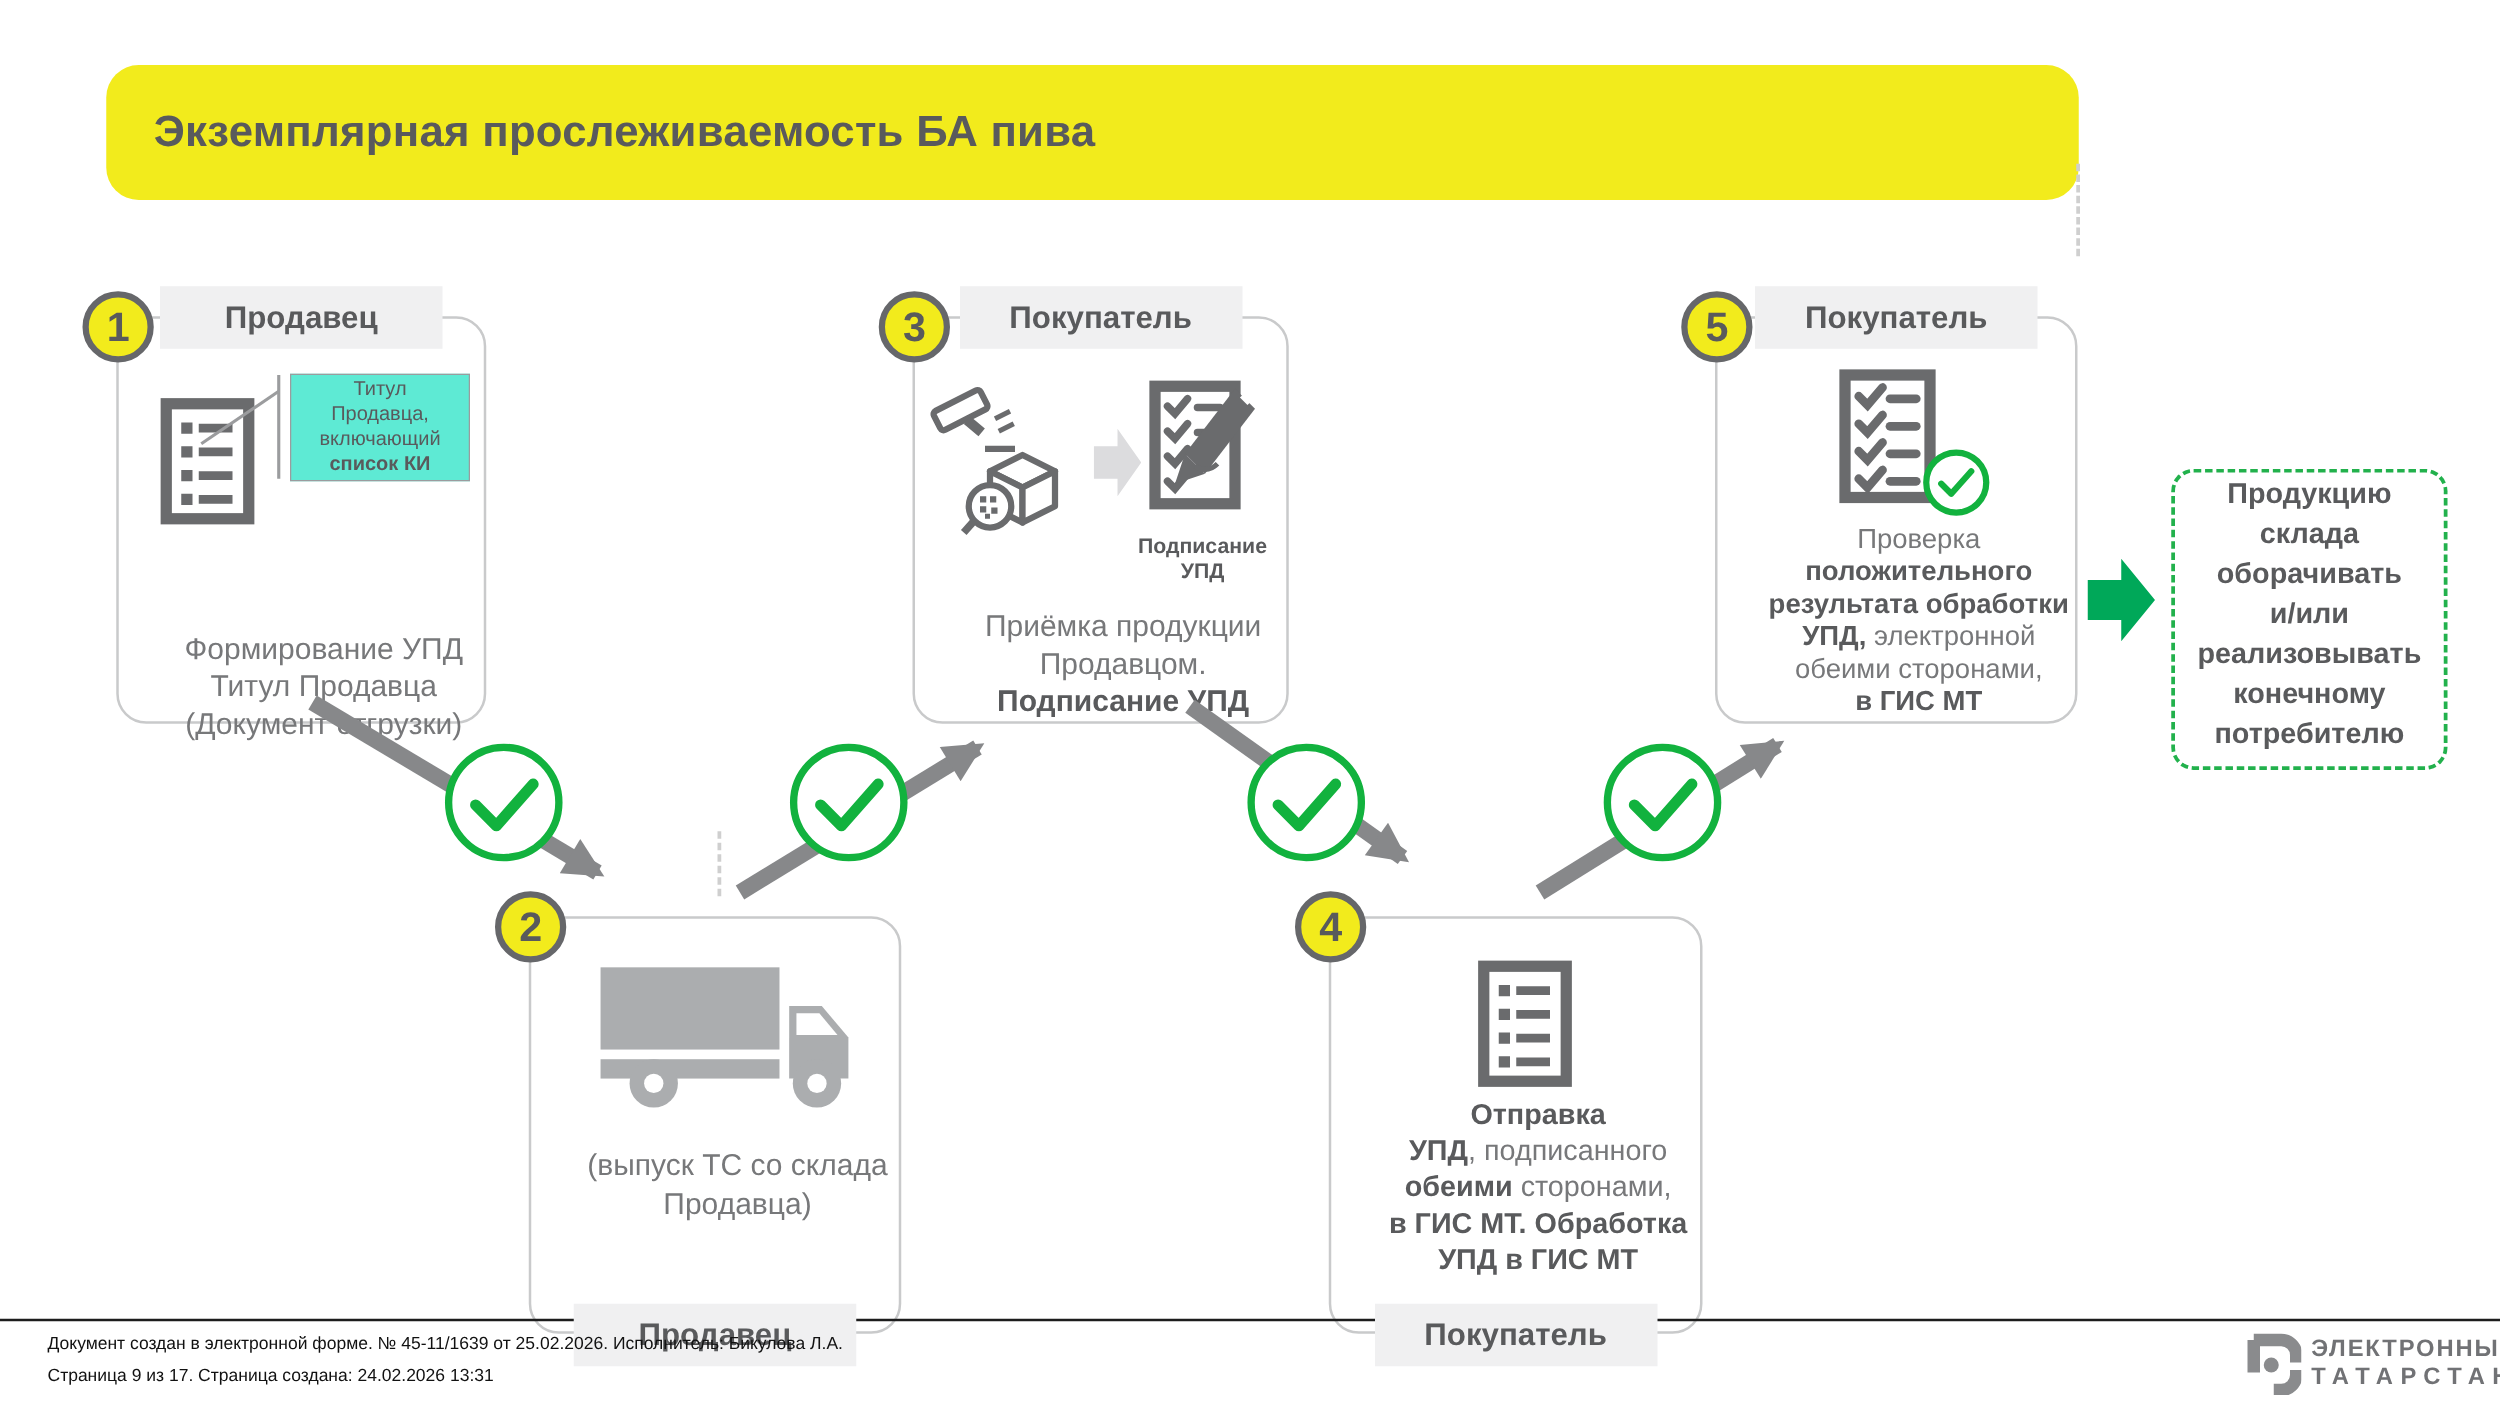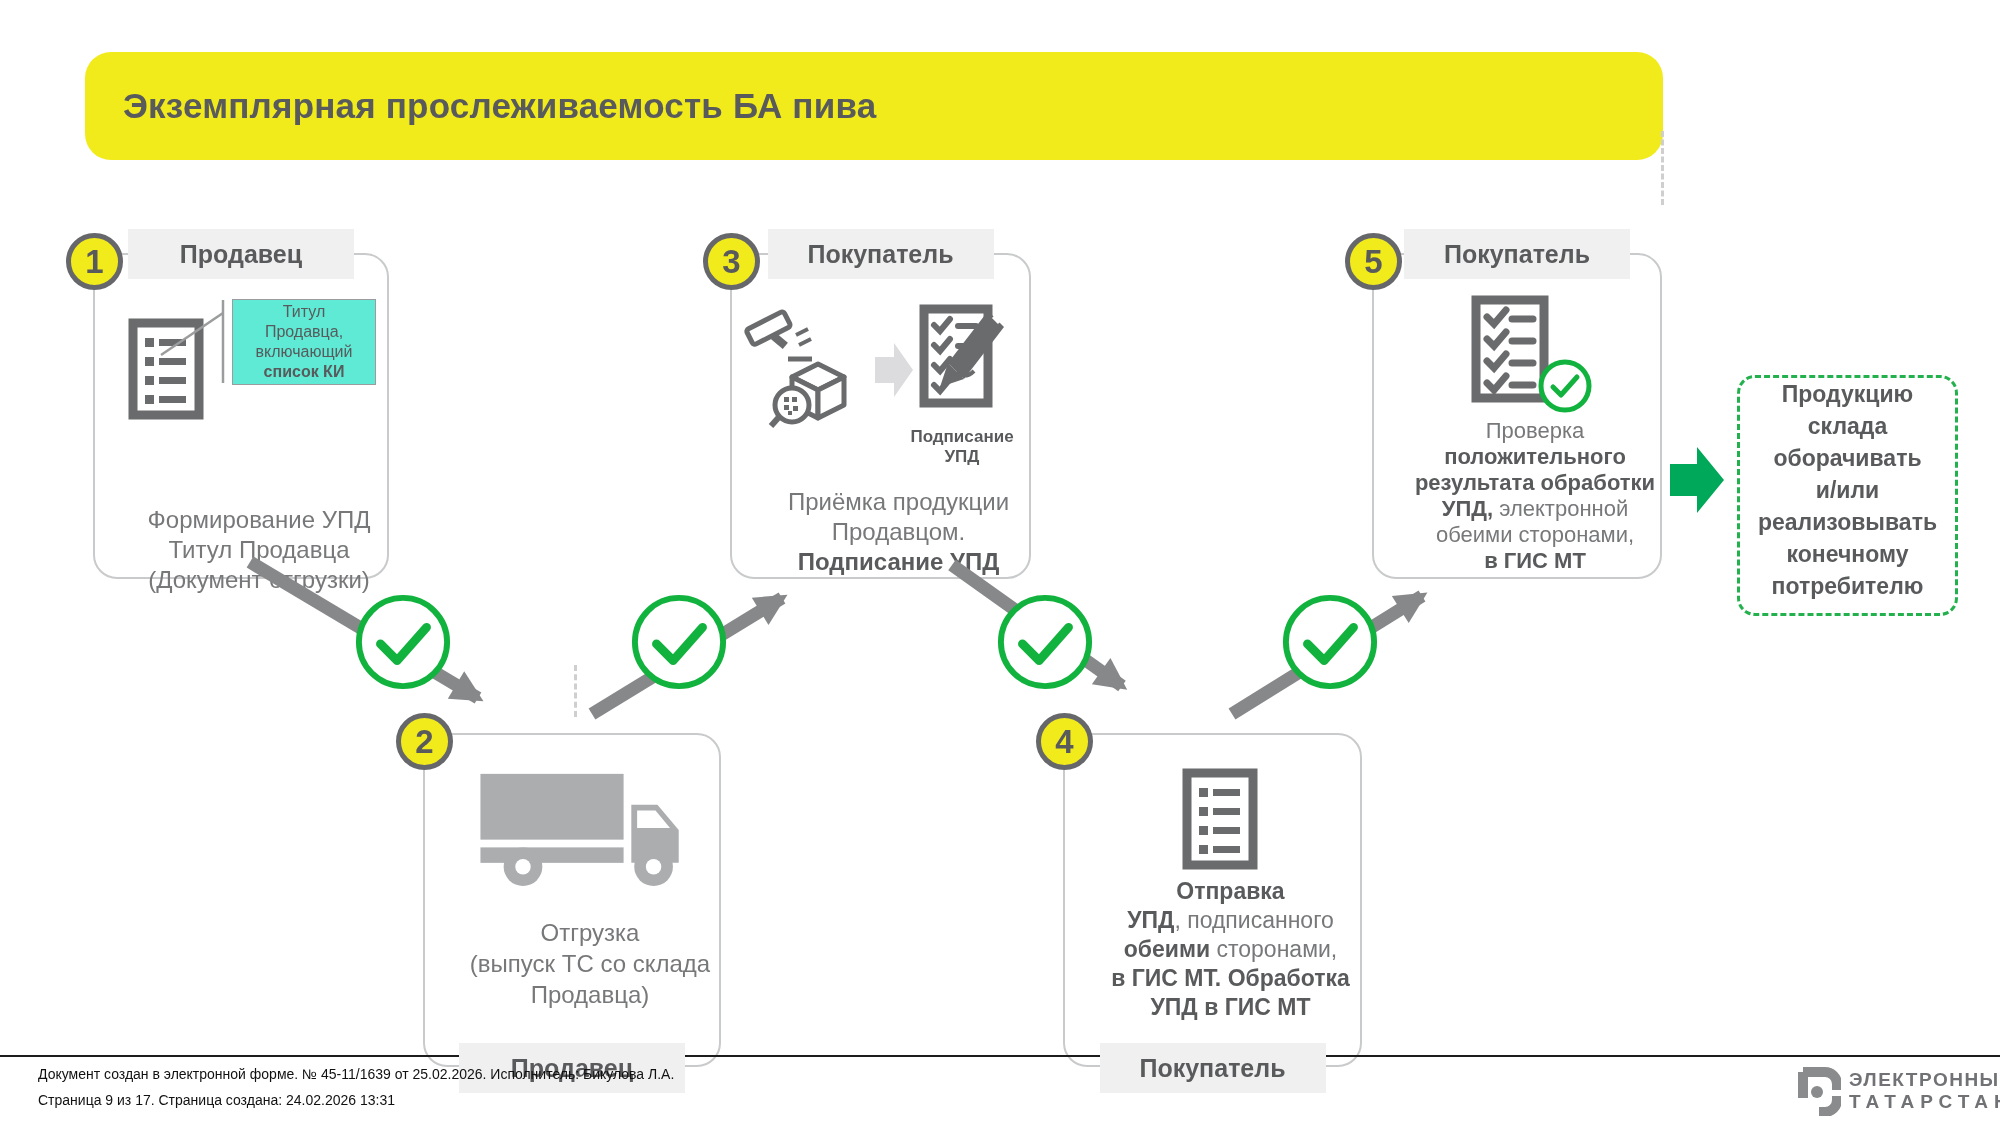--- a/index.html
+++ b/index.html
@@ -144,21 +144,20 @@
         <rect x="0" y="80" width="148" height="16"></rect>
         <path d="M156,36 h27 l22,26 v34 h-49 z"></path>
       </g>
       <polygon points="162,42 181,42 196,60 162,60" fill="#fff"></polygon>
       <circle cx="44" cy="100" r="20" fill="#ABADAF"></circle>
         <circle cx="44" cy="100" r="8" fill="#fff"></circle>
       <circle cx="179" cy="100" r="20" fill="#ABADAF"></circle>
         <circle cx="179" cy="100" r="8" fill="#fff"></circle>
     </svg>
     <div class="body-text">
-        <div class="tline"><span>Отгрузка</span></div>
         <div class="tline"><span>(выпуск ТС со склада</span></div>
         <div class="tline"><span>Продавца)</span></div>
       </div>
     <div class="role-label role-bottom">Продавец</div>
   </div>
 
   <div class="card card3">
     <div class="num-circle">3</div>
     <div class="role-label role-top">Покупатель</div>
     <svg class="icon-slot" style="left:12px;top:52px;" width="132" height="124" viewBox="0 0 132 124">

